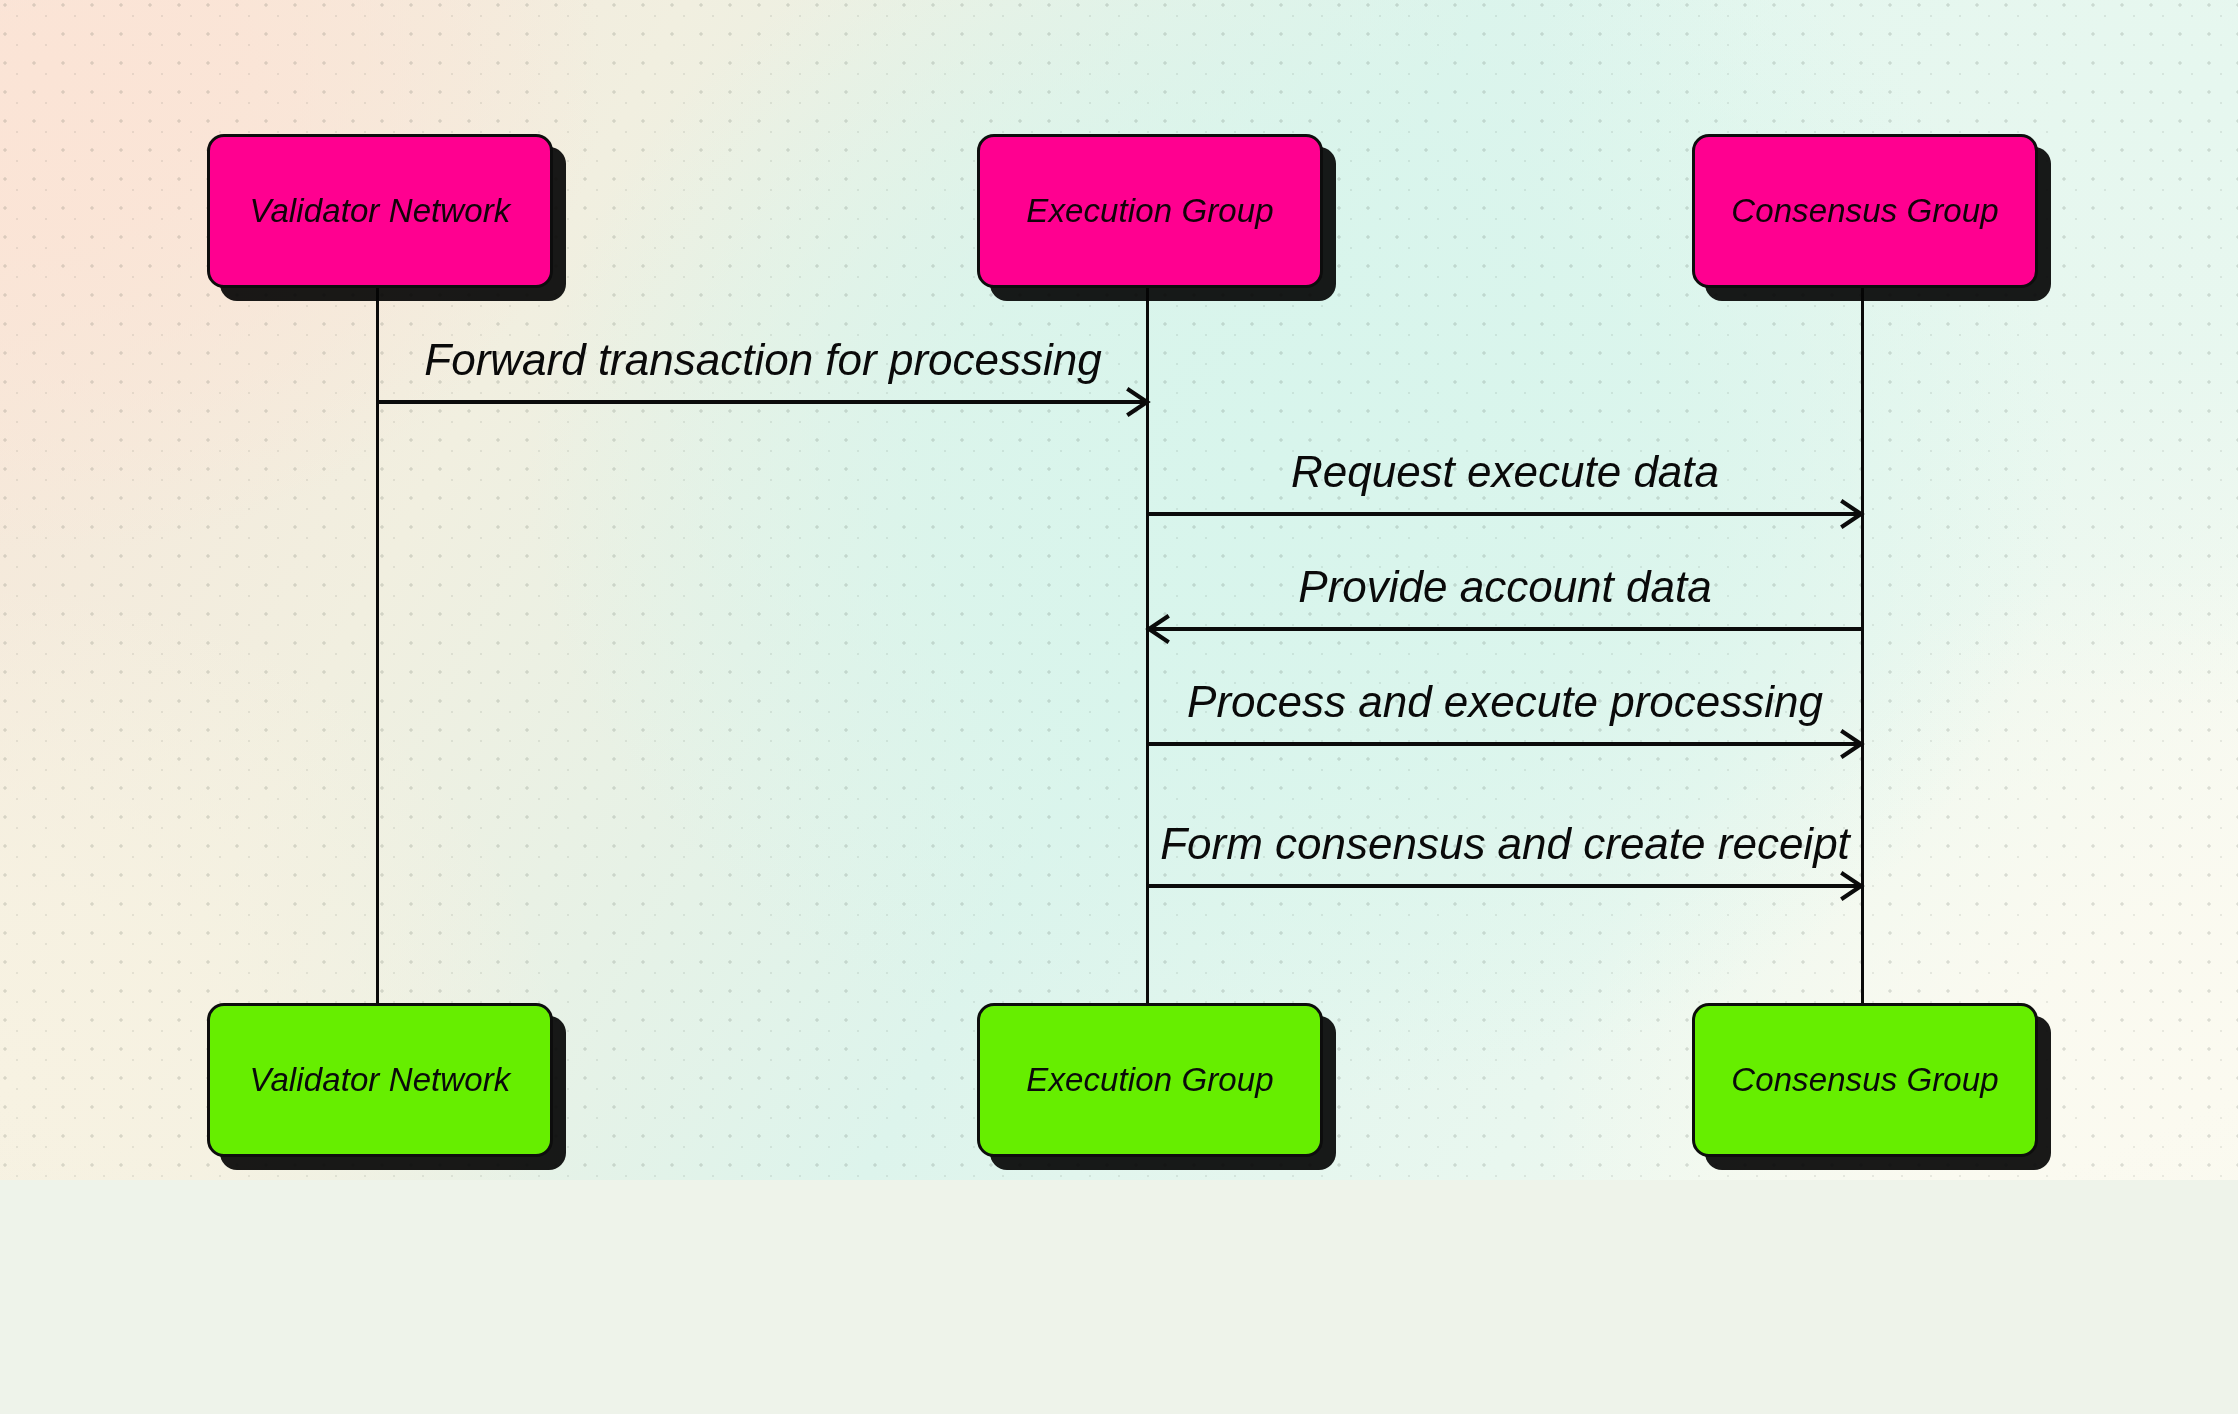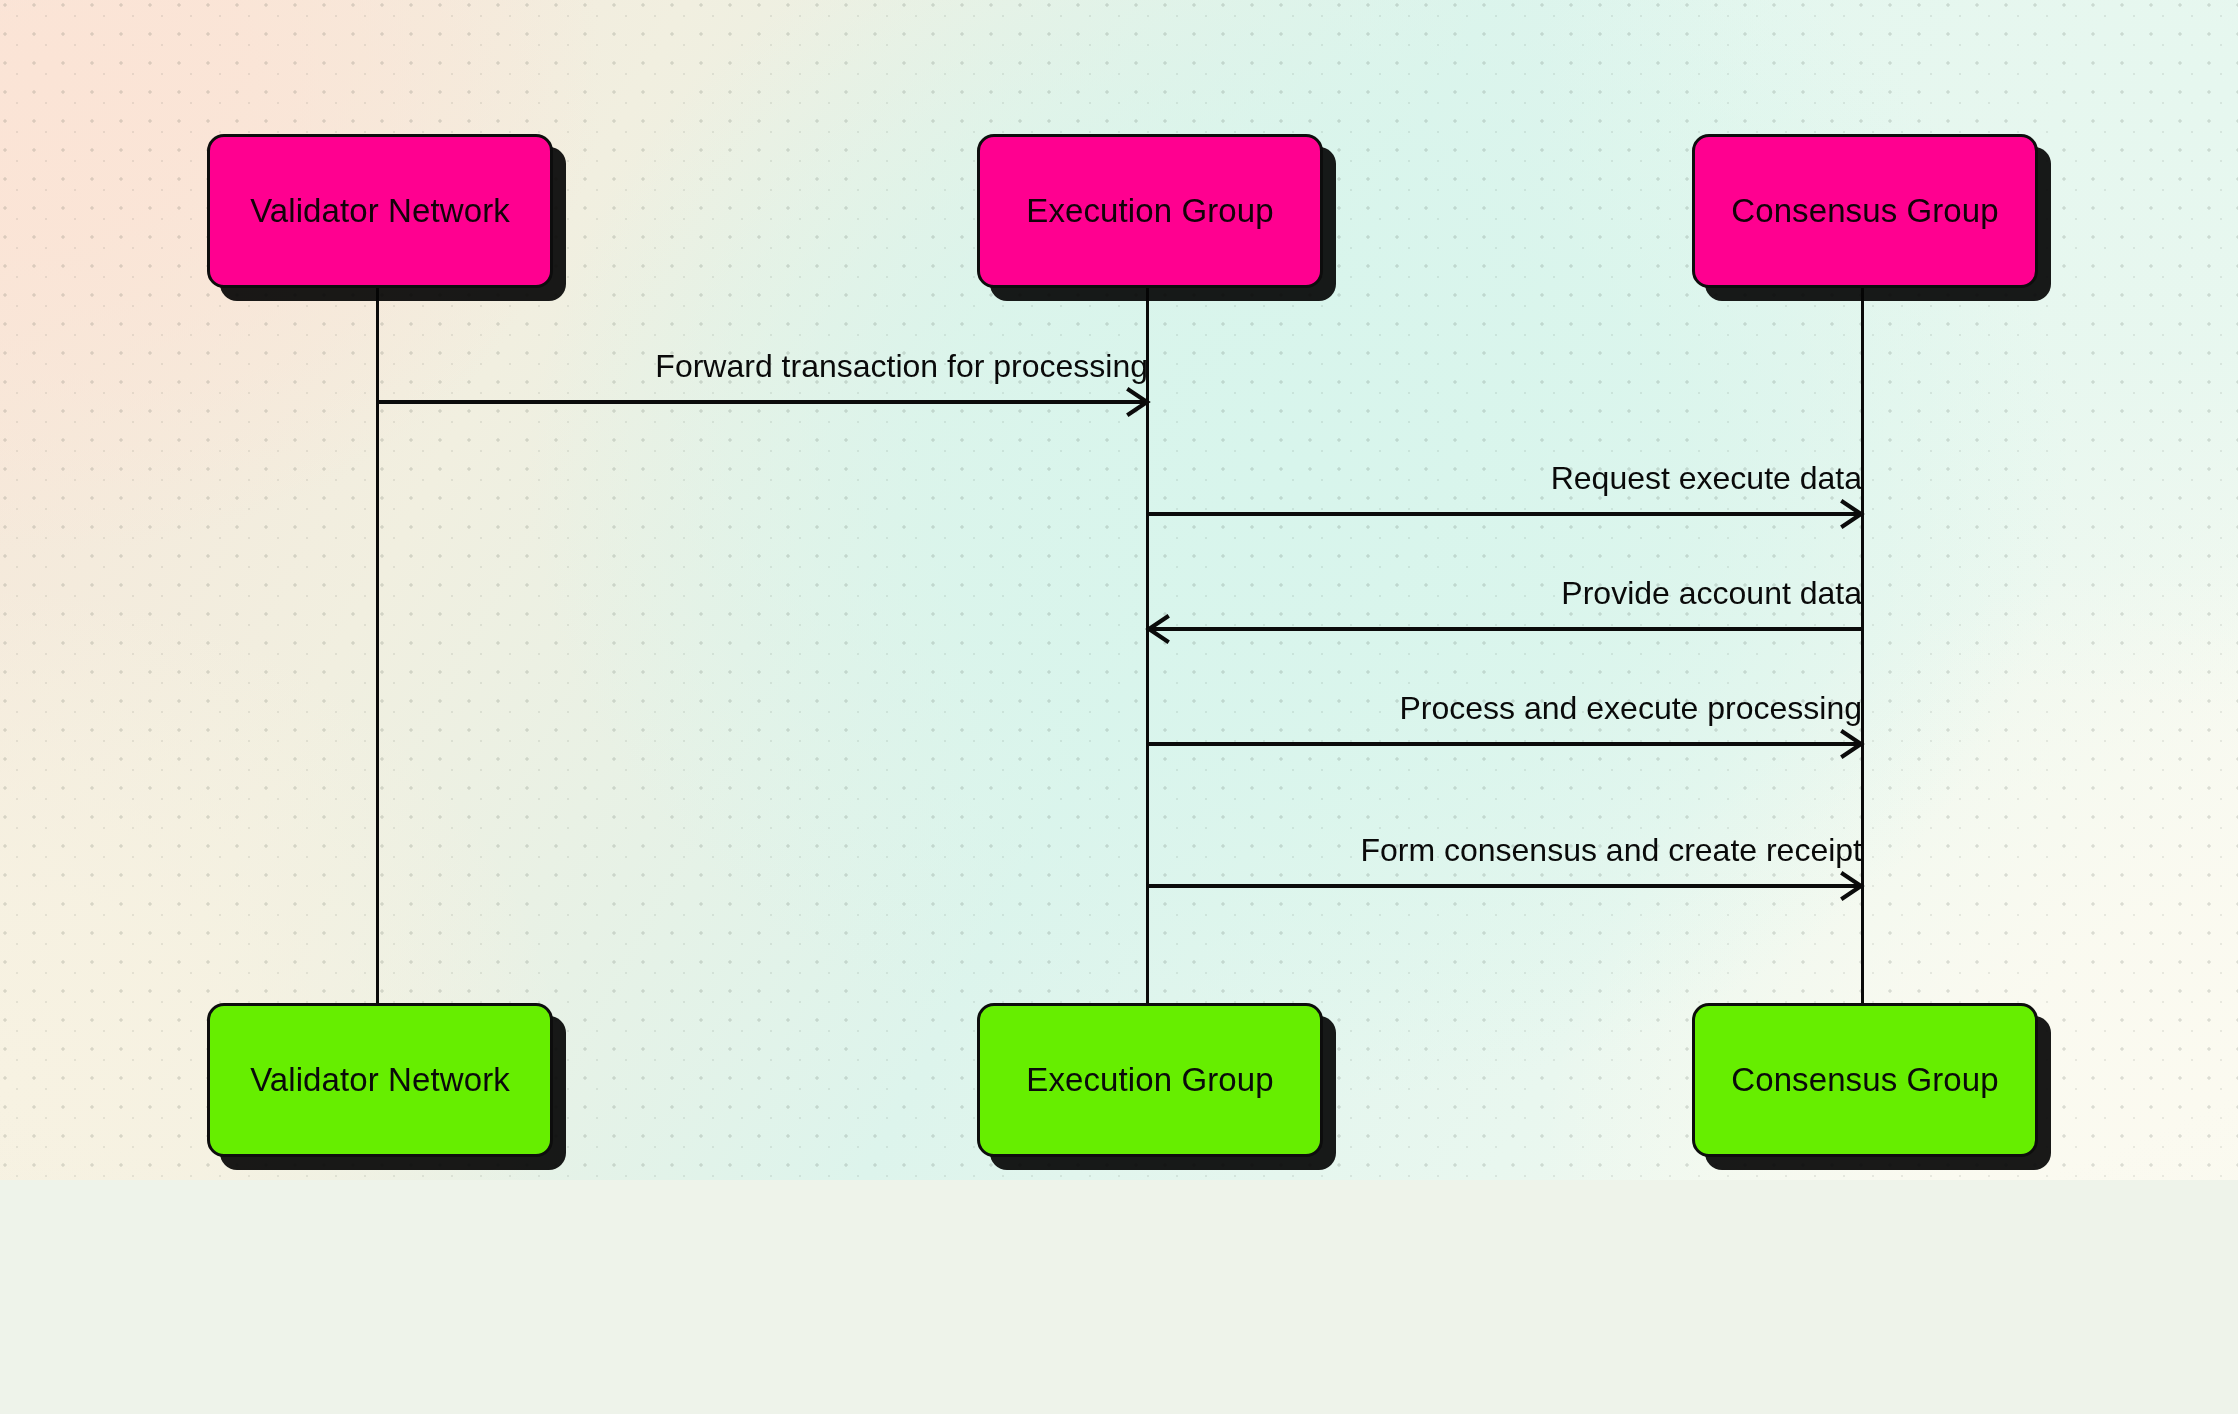--- a/index.html
+++ b/index.html
@@ -1,21 +1,21 @@
 <!DOCTYPE html>
 <html><head>
 <meta charset="utf-8">
 <style>
   html,body{margin:0;padding:0;}
   body{
     width:2238px;height:1414px;overflow:hidden;
     font-family:"Liberation Sans",sans-serif;
     background:#eef3ea;
   }
-  #stage{position:relative;width:2238px;height:1180px;overflow:hidden;}
+  #stage{position:relative;width:2238px;height:1180px;overflow:hidden;font-style:italic;}
 
   
   .bg-base{position:absolute;inset:0;background:#eef6ee;}
   .bg-peach{
     position:absolute;inset:0;
     background:
       radial-gradient(900px 780px at 2% 6%,   #fbe4d6 0%, rgba(251,228,214,.85) 22%, rgba(251,228,214,0) 62%),
       radial-gradient(860px 760px at 0% 92%,  #f7f2e2 0%, rgba(247,242,226,.8) 26%, rgba(247,242,226,0) 66%),
       radial-gradient(1100px 900px at 58% 40%,#d8f5ec 0%, rgba(216,245,236,.75) 34%, rgba(216,245,236,0) 70%),
       radial-gradient(1000px 900px at 99% 8%, #e6f7ef 0%, rgba(230,247,239,.8) 30%, rgba(230,247,239,0) 68%),
@@ -53,23 +53,23 @@
   .msg{position:absolute;height:0;}
   .msg .line{
     position:absolute;left:0;top:0;height:4px;width:100%;
     background:#0b0b0b;
   }
   .msg .head{position:absolute;top:-13px;width:30px;height:30px;}
   .msg .head svg{display:block;overflow:visible;}
   .msg .label{
     position:absolute;
     left:0;width:100%;
-    text-align:right;
+    text-align:center;
     bottom:15px;
-    font-size:32px;
+    font-size:44px;
     color:#0a0a0a;
     white-space:nowrap;
   }
 
   
   .logo{position:absolute;display:flex;align-items:center;gap:21px;}
   .logo .mark{width:88px;height:76px;}
   .logo .word{
     font-size:62px;
     color:#6d28d9;

